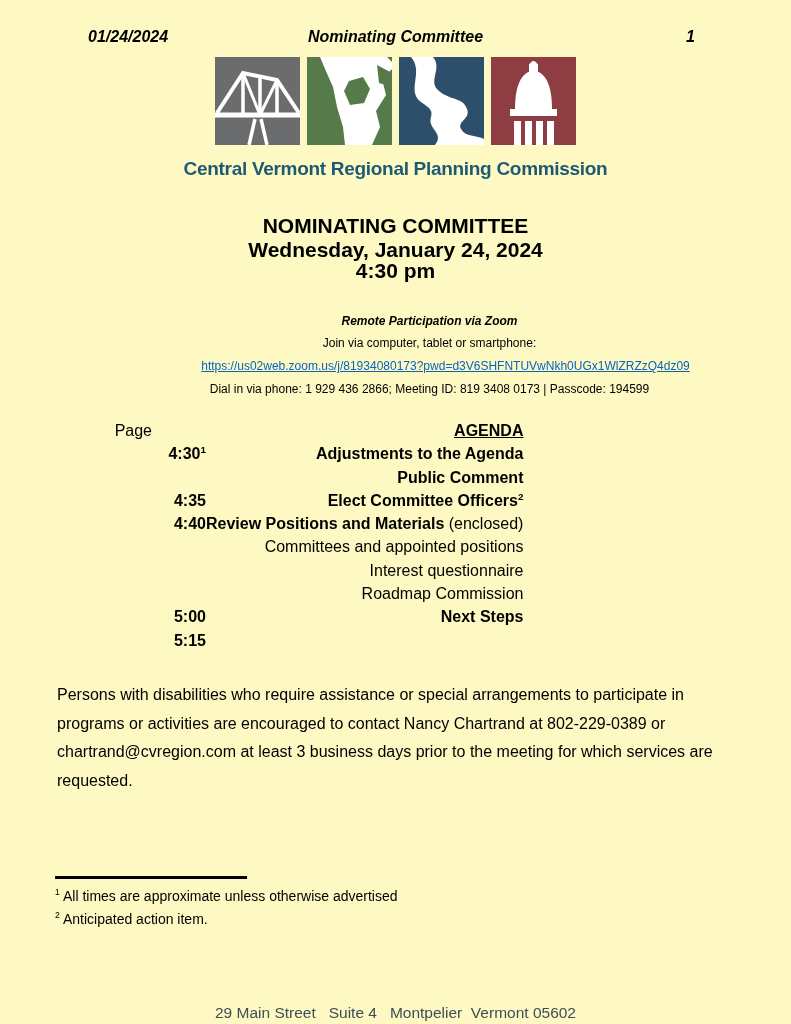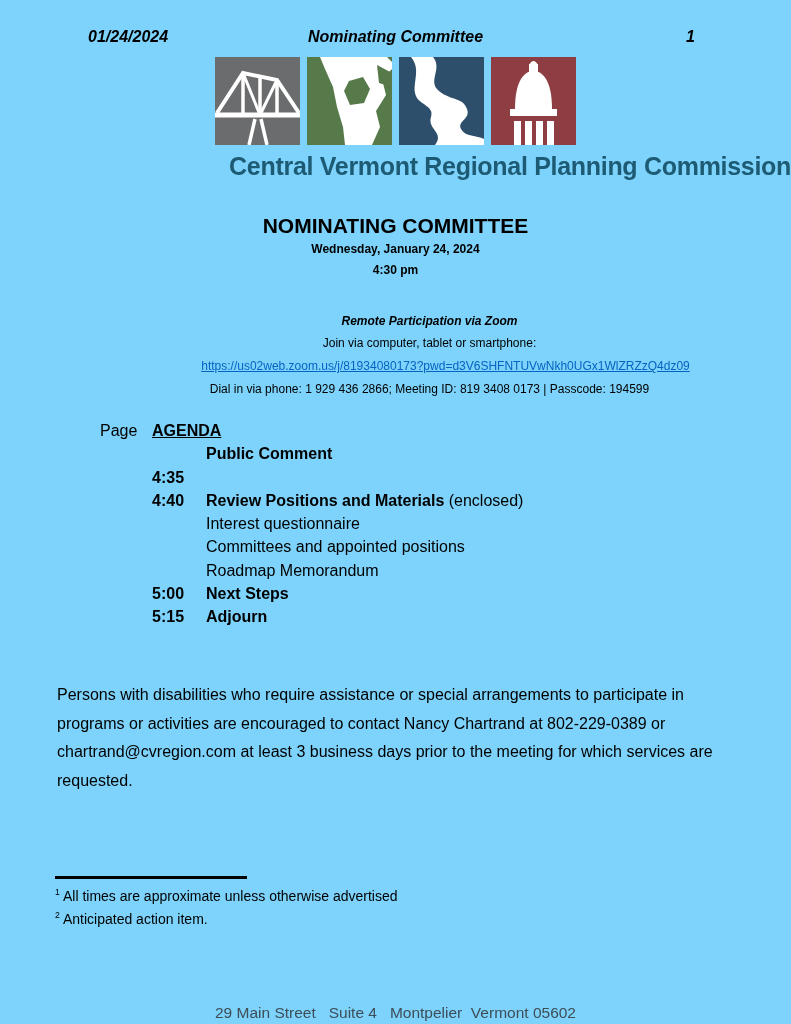--- a/index.html
+++ b/index.html
@@ -1,47 +1,47 @@
 <!DOCTYPE html>
 <html><head>
 <meta charset="utf-8">
 <style>
   * { margin:0; padding:0; box-sizing:border-box; }
   body { background:#fff; font-family:"Liberation Sans", sans-serif; color:#000; }
-  .page { position:relative; width:791px; height:1024px; background:#7dd3fc; overflow:hidden; margin:0 auto; }
+  .page { position:relative; width:791px; height:1024px; background:#fef9c3; overflow:hidden; margin:0 auto; }
 
   
   .running-header { position:absolute; top:28px; left:0; width:100%; height:22px;
     font-size:16px; font-weight:bold; font-style:italic; }
   .rh-date { position:absolute; left:88px; top:0; }
   .rh-title { position:absolute; left:0; width:100%; text-align:center; top:0; }
   .rh-page { position:absolute; right:96px; top:0; }
 
   
   .logo-block { position:absolute; top:57px; left:0; width:100%; text-align:center; }
   .logo-panels { display:inline-flex; gap:7px; }
   .panel { width:85px; height:88px; display:block; }
-  .logo-name { margin-top:3px; font-size:25px; font-weight:bold; letter-spacing:-0.3px;text-align:right; }
+  .logo-name { margin-top:9px; font-size:19px; font-weight:bold; letter-spacing:-0.3px; }
 
   
   .title-block { position:absolute; top:212px; left:0; width:100%; text-align:center; }
   .committee-title { font-size:21px; font-weight:bold; line-height:27px; }
-  .meeting-date, .meeting-time { font-size:12px; font-weight:bold; line-height:21px; }
+  .meeting-date, .meeting-time { font-size:21px; font-weight:bold; line-height:21px; }
 
   
   .remote-block { position:absolute; top:310px; left:12px; width:100%; text-align:center; font-size:12px;padding-left:44px; }
   .remote-heading { font-weight:bold; font-style:italic; line-height:22px; }
   .remote-join { line-height:23px; }
   .remote-link-line { line-height:23px;margin-left:32px; }
   .remote-link-line a { text-decoration:underline; }
   .remote-dial { font-weight:normal; line-height:23px; }
 
   
   .agenda-block { position:absolute; top:419px; left:100px; font-size:16px; }
-  .agenda-header-row, .agenda-row { display:grid; grid-template-columns:52px 54px auto; line-height:23.3px; }
+  .agenda-header-row, .agenda-row { display:grid; grid-template-columns:52px 54px auto; line-height:23.3px;text-align:right; }
   .agenda-page-label { grid-column:1; }
   .agenda-heading { grid-column:2 / span 2; font-weight:bold; text-decoration:underline; }
   .agenda-time { grid-column:2; font-weight:bold; }
   .agenda-label { grid-column:3; }
   .agenda-label.bold { font-weight:bold; }
   .agenda-label .normal { font-weight:normal; }
   sup { vertical-align:super; font-size:62%; line-height:0; }
 
   
   .notice { position:absolute; top:673px; left:57px; width:688px; font-size:16px; line-height:28.5px;margin-top:8px; }
@@ -125,56 +125,61 @@
   </div>
 
   <div class="agenda-block">
     <div class="agenda-header-row">
       <span class="agenda-page-label">Page</span>
       <span class="agenda-heading">AGENDA</span>
     </div>
     <div>
         <div class="agenda-row">
           <span></span>
+          <span class="agenda-time">4:30<sup>1</sup></span>
+          <span class="agenda-label bold">Adjustments to the Agenda</span>
+        </div>
+        <div class="agenda-row">
+          <span></span>
           <span class="agenda-time"></span>
           <span class="agenda-label bold">Public Comment</span>
         </div>
         <div class="agenda-row">
           <span></span>
           <span class="agenda-time">4:35</span>
+          <span class="agenda-label bold">Elect Committee Officers<sup>2</sup></span>
         </div>
         <div class="agenda-row">
           <span></span>
           <span class="agenda-time">4:40</span>
           <span class="agenda-label bold">Review Positions and Materials<span class="normal"> (enclosed)</span></span>
         </div>
         <div class="agenda-row">
           <span></span>
           <span class="agenda-time"></span>
+          <span class="agenda-label">Committees and appointed positions</span>
+        </div>
+        <div class="agenda-row">
+          <span></span>
+          <span class="agenda-time"></span>
           <span class="agenda-label">Interest questionnaire</span>
         </div>
         <div class="agenda-row">
           <span></span>
           <span class="agenda-time"></span>
-          <span class="agenda-label">Committees and appointed positions</span>
-        </div>
-        <div class="agenda-row">
-          <span></span>
-          <span class="agenda-time"></span>
-          <span class="agenda-label">Roadmap Memorandum</span>
+          <span class="agenda-label">Roadmap Commission</span>
         </div>
         <div class="agenda-row">
           <span></span>
           <span class="agenda-time">5:00</span>
           <span class="agenda-label bold">Next Steps</span>
         </div>
         <div class="agenda-row">
           <span></span>
           <span class="agenda-time">5:15</span>
-          <span class="agenda-label bold">Adjourn</span>
         </div>
       </div>
   </div>
 
   <div class="notice">Persons with disabilities who require assistance or special arrangements to participate in programs or activities are encouraged to contact Nancy Chartrand at 802-229-0389 or chartrand@cvregion.com at least 3 business days prior to the meeting for which services are requested.</div>
 
   <div class="footnote-block">
     <div class="footnote-rule"></div>
     <div>
         <div><sup>1</sup> All times are approximate unless otherwise advertised</div>

